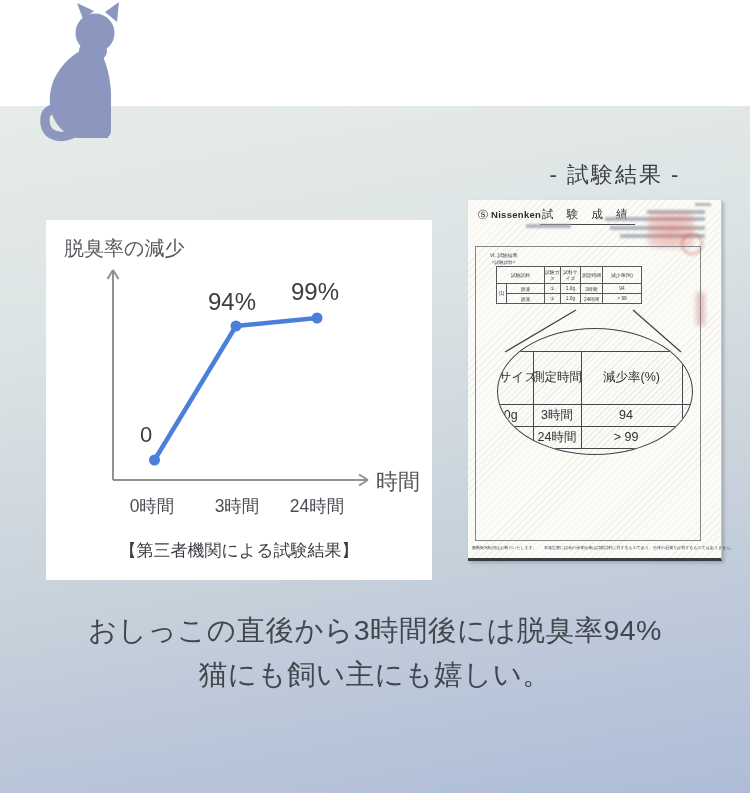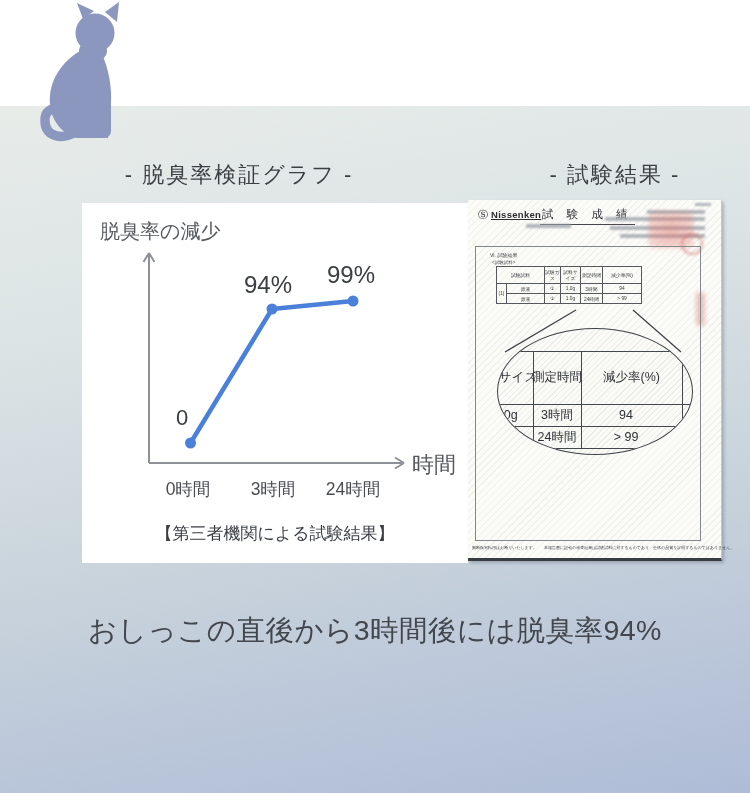--- a/index.html
+++ b/index.html
@@ -14,31 +14,31 @@
   .main-title { position:absolute; left:0; top:34px; width:750px; text-align:center;
                 font-size:38px; font-weight:bold; color:#17181a; letter-spacing:1px; }
   .cat-wrap { position:absolute; left:32px; top:2px; width:102px; height:142px; z-index:3; }
 
   
   .sec-heading { position:absolute; top:160px; text-align:center; font-size:22px; color:#3b3e42; letter-spacing:2px; }
   .sec-heading.left { left:46px; width:386px; }
   .sec-heading.right { left:488px; width:254px; }
 
   
-  .graph-card { position:absolute; left:46px; top:203px; width:386px; height:360px; background:#ffffff;margin-left:36px; }
+  .graph-card { position:absolute; left:46px; top:220px; width:386px; height:360px; background:#ffffff; }
 
   
   .paper { position:absolute; left:468px; top:200px; width:254px; height:361px;
            background-color:#fbfbf7;
            background-image:repeating-linear-gradient(135deg, rgba(189,186,172,0.16) 0px, rgba(189,186,172,0.16) 1px, transparent 1px, transparent 5px);
            border-right:1px solid #c3c8ce; border-bottom:3px solid #383c43;
            box-shadow:2px 2px 3px rgba(90,95,110,0.35); }
   .logo-row { position:absolute; left:10px; top:9px; display:flex; align-items:center; gap:3px; color:#2c2e33; }
   .logo-glyph { font-size:10px; line-height:10px; }
-  .logo-text { font-size:9.5px; font-weight:bold; letter-spacing:0.3px;text-decoration:underline; }
+  .logo-text { font-size:9.5px; font-weight:bold; letter-spacing:0.3px; }
   .doc-title { position:absolute; left:72px; top:7px; font-size:11.5px; font-weight:normal; color:#2a2c31;
                letter-spacing:5px; border-bottom:1px solid #45474c; padding:0 2px 2px 2px; white-space:nowrap; }
   .blur-bar { position:absolute; height:3.5px; background:#a4aab2; filter:blur(1px); opacity:.85; }
   .stamp { position:absolute; filter:blur(2px); }
   .stamp-box { left:180px; top:12px; width:46px; height:36px; border-radius:6px;
                background:radial-gradient(rgba(225,118,110,0.50), rgba(225,118,110,0.22)); }
   .stamp-circle { left:213px; top:33px; width:22px; height:22px; border-radius:50%;
                   border:2px solid rgba(210,100,95,0.55); filter:blur(1.5px); }
   .stamp-edge { left:228px; top:92px; width:9px; height:34px; border-radius:4px;
                 background:rgba(215,110,102,0.40); }
@@ -86,21 +86,20 @@
         <path d="M73,10 L87,0 L85,20 Z"></path>
         <ellipse cx="61" cy="49" rx="14" ry="11"></ellipse>
         <path d="M59,44 C36,52 20,72 18,93 C16,114 27,131 45,136 L76,136 L79,100 C80,80 74,56 66,46 Z"></path>
         <rect x="62" y="96" width="17" height="40" rx="7"></rect>
       </g>
       <path d="M44,130 C30,138 14,135 13,120 C12,109 20,105 26,109" fill="none" stroke="#8b97bf" stroke-width="9.5" stroke-linecap="round"></path>
     </svg>
   </div>
 
 
-  <div class="sec-heading left">- 脱臭率検証グラフ -</div>
   <div class="sec-heading right">- 試験結果 -</div>
 
   <div class="graph-card">
     <svg width="386" height="360" viewBox="0 0 386 360">
 
       <text x="18" y="35" font-size="20" fill="#55585c">脱臭率の減少</text>
 
       <g stroke="#8e9196" stroke-width="2" fill="none">
         <line x1="67" y1="52" x2="67" y2="260"></line>
         <line x1="67" y1="260" x2="320" y2="260"></line>
@@ -211,15 +210,16 @@
       <div class="mcell" style="left:35px;  top:97px; width:48px;  height:22px;">24時間</div>
       <div class="mcell" style="left:83px;  top:97px; width:90px;  height:22px;">&gt; 99</div>
     </div>
 
     <div class="tiny footer-tiny" style="left:4px; top:345px;">無断複写転用はお断りいたします。</div>
     <div class="tiny footer-tiny" style="left:76px; top:345px;">本報告書に記載の検査結果は試験試料に対するものであり、全体の品質を証明するものではありません。</div>
   </div>
 
   <div class="body-copy">
     <div>おしっこの直後から3時間後には脱臭率94%</div>
+    <div>猫にも飼い主にも嬉しい。</div>
   </div>
 
 </div>
 
 </body></html>

